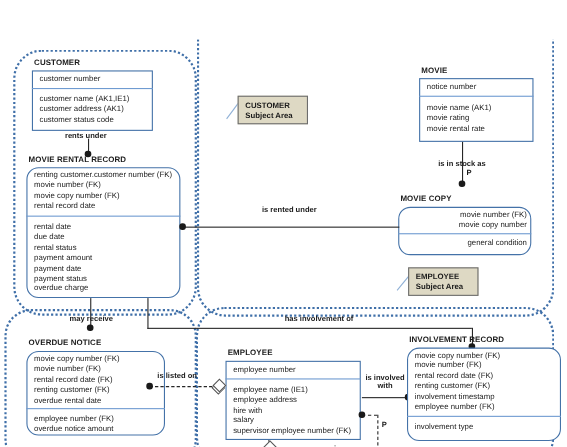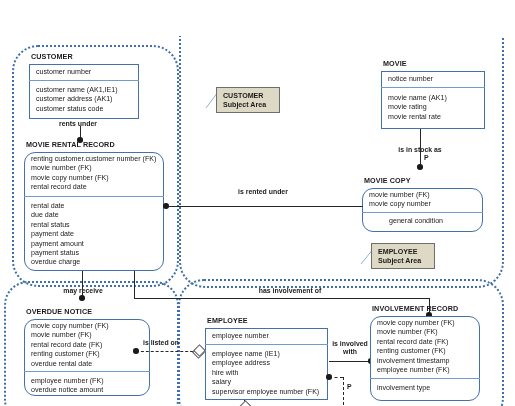--- a/index.html
+++ b/index.html
@@ -81,22 +81,22 @@
     <div class="attrs" style="top:3px;">
       <div class="attr">renting customer.customer number (FK)</div>
       <div class="attr">movie number (FK)</div>
       <div class="attr">movie copy number (FK)</div>
       <div class="attr">rental record date</div>
     </div>
     <div class="attrs" style="top:50px;">
       <div class="attr">rental date</div>
       <div class="attr">due date</div>
       <div class="attr">rental status</div>
+      <div class="attr">payment amount</div>
       <div class="attr">payment date</div>
-      <div class="attr">payment amount</div>
       <div class="attr">payment status</div>
       <div class="attr">overdue charge</div>
     </div>
   </div>
 
   <div class="subject-box" style="left:216px;top:51px;width:64px;height:26px;">
     <div class="sa-line">CUSTOMER</div>
     <div class="sa-line">Subject Area</div>
   </div>
 
@@ -112,21 +112,21 @@
       <div class="attr">movie rating</div>
       <div class="attr">movie rental rate</div>
     </div>
   </div>
 
   <div class="rel-label" style="left:375px;top:110px;width:90px;">is in stock as</div>
   <div class="ln-v" style="left:420px;top:93px;height:39px;"></div>
   <div class="card-label" style="left:424px;top:118px;">P</div>
   <div class="dot" style="left:417.3px;top:128px;"></div>
 
-  <div class="entity" style="left:362px;top:152px;width:121px;height:44px;">
+  <div class="entity" style="left:362px;top:152px;width:121px;height:44px;text-align:right;">
     <div class="ent-title">MOVIE COPY</div>
     <div class="ent-body rounded"></div>
     <div class="ent-sep" style="top:24px;"></div>
     <div class="attrs" style="top:3px;">
       <div class="attr">movie number (FK)</div>
       <div class="attr">movie copy number</div>
     </div>
     <div class="attrs" style="top:29px;padding-left:20px;">
       <div class="attr">general condition</div>
     </div>
@@ -192,21 +192,21 @@
   <div class="rel-label" style="left:328px;top:304px;width:44px;">is involved</div>
   <div class="rel-label" style="left:328px;top:312px;width:44px;">with</div>
   <div class="ln-h" style="left:329px;top:325px;width:43px;"></div>
   <div class="dot" style="left:368px;top:322.2px;"></div>
 
   <div class="ln-h dash" style="left:329px;top:341px;width:14px;"></div>
   <div class="ln-v dash" style="left:343px;top:341px;height:48px;"></div>
   <div class="dot" style="left:326px;top:338.2px;"></div>
   <div class="card-label" style="left:347px;top:347px;">P</div>
 
-  <div class="entity" style="left:370px;top:280px;width:110px;height:85px;">
+  <div class="entity" style="left:370px;top:280px;width:140px;height:85px;">
     <div class="ent-title">INVOLVEMENT RECORD</div>
     <div class="ent-body rounded"></div>
     <div class="ent-sep" style="top:62px;"></div>
     <div class="attrs" style="top:3px;">
       <div class="attr">movie copy number (FK)</div>
       <div class="attr">movie number (FK)</div>
       <div class="attr">rental record date (FK)</div>
       <div class="attr">renting customer (FK)</div>
       <div class="attr">involvement timestamp</div>
       <div class="attr">employee number (FK)</div>

